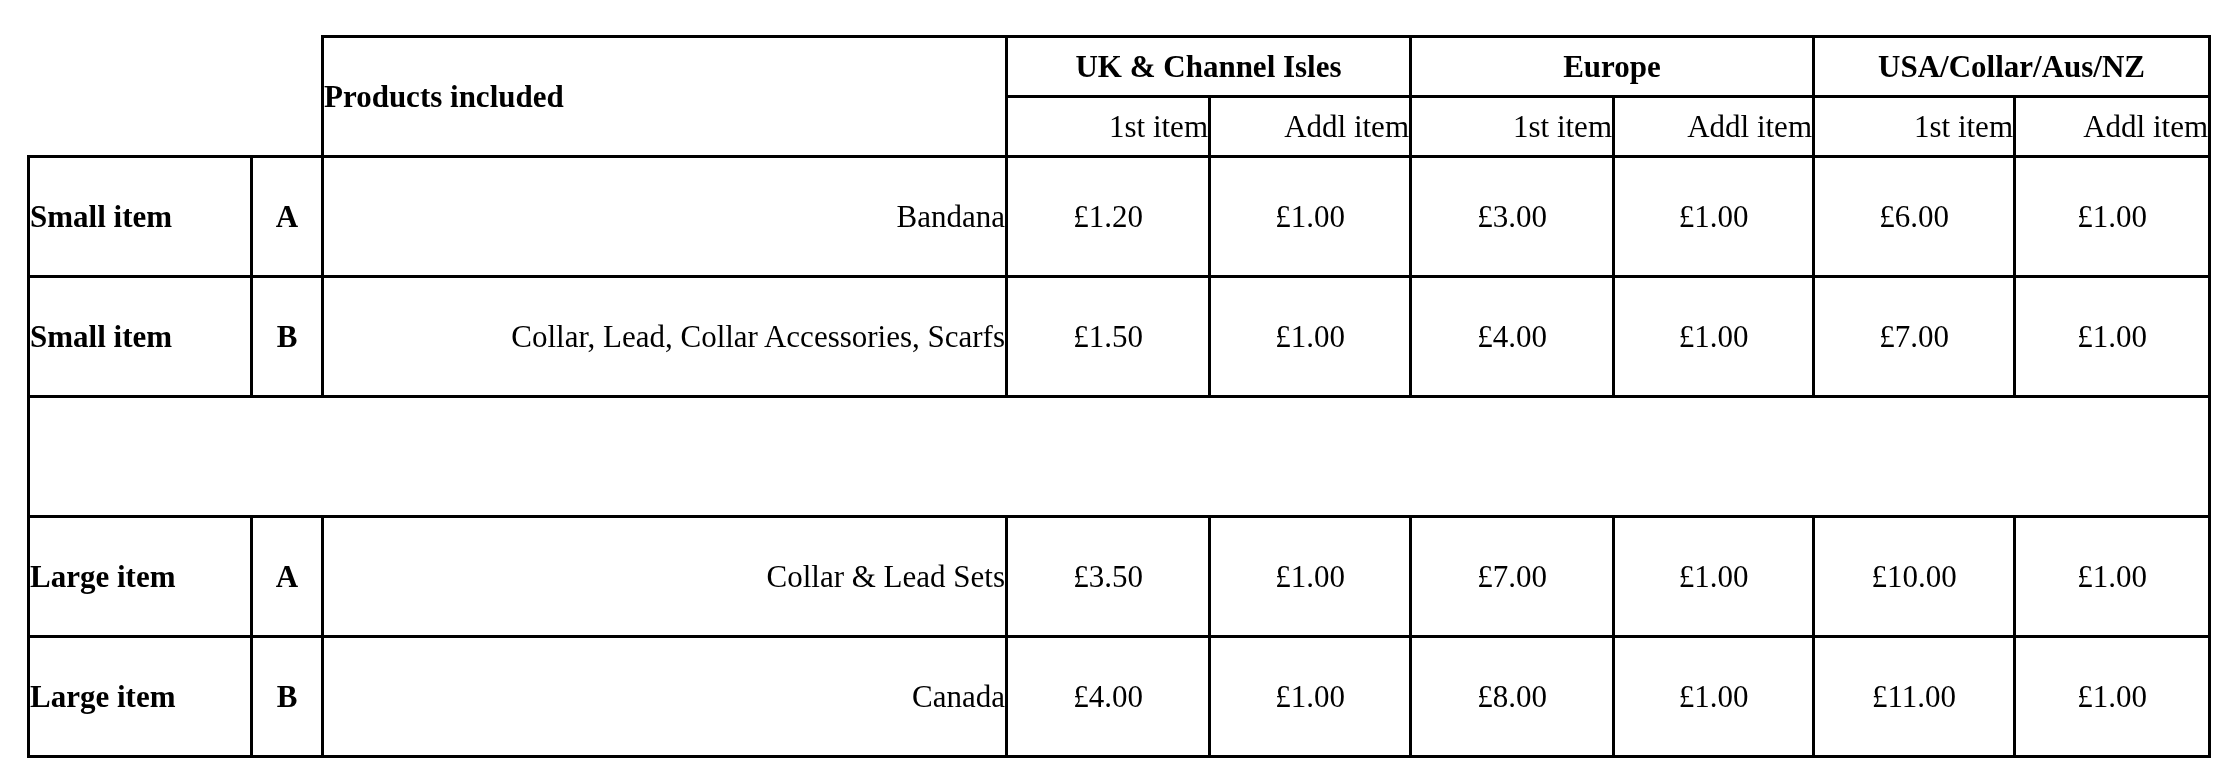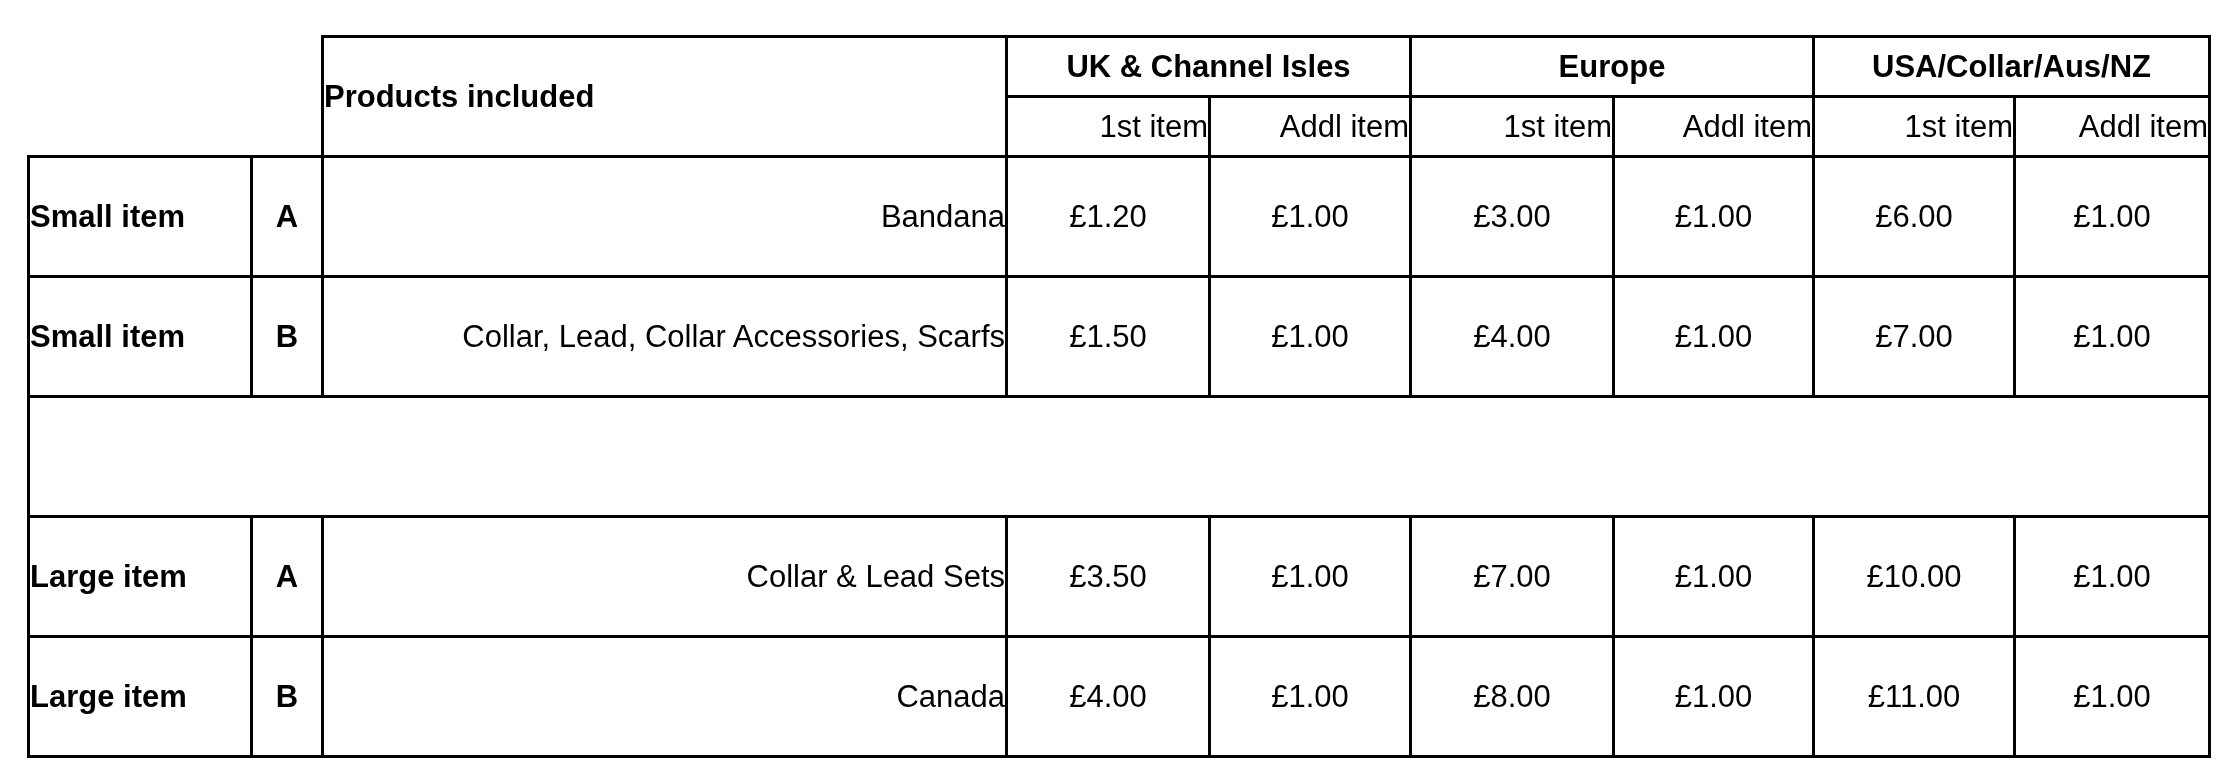--- a/index.html
+++ b/index.html
@@ -13,20 +13,21 @@
     position: relative;
     font-family: "Liberation Sans", sans-serif;
     color: #000000;
     overflow: hidden;
   }
   table.price-table {
     border-collapse: collapse;
     table-layout: fixed;
     width: 2181px;
     margin: 35px 0 12px 27px;
+    font-family: Liberation Serif, serif;
   }
   .price-table td, .price-table th {
     border: 3px solid #000000;
     font-size: 31px;
     line-height: 1.15;
     padding: 0;
     overflow: hidden;
     white-space: nowrap;
     vertical-align: middle;
     background: #ffffff;

